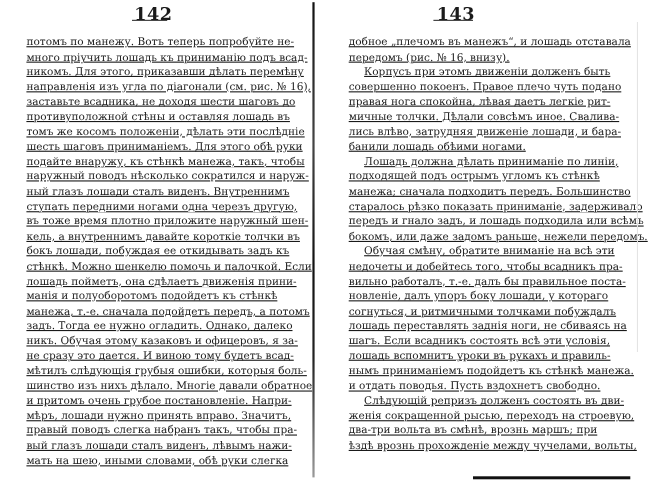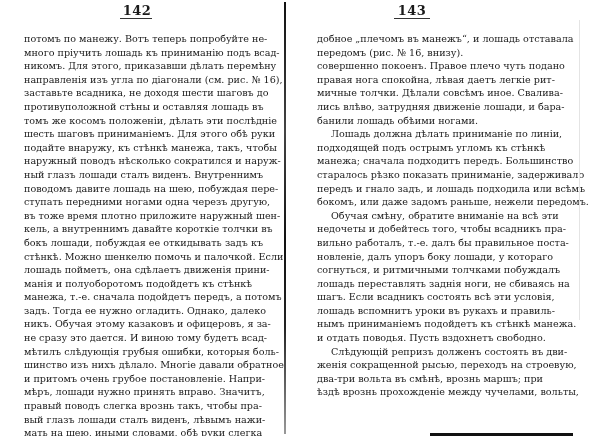--- a/index.html
+++ b/index.html
@@ -9,39 +9,39 @@
     font-family: "DejaVu Serif", serif;
     color: #1a1a1a;
     position: relative;
   }
   .spread { position: absolute; left: 0; top: 0; width: 600px; height: 436px; }
   .page { position: absolute; top: 0; height: 436px; }
   .page.left { left: 0; width: 282px; }
   .page.right { left: 286px; width: 376px; }
   .folio {
     position: absolute; top: 3px;
-    font-size: 13px; font-weight: bold; letter-spacing: 0.5px;
+    font-size: 16px; font-weight: bold; letter-spacing: 0.5px;
     text-align: center;
   }
   .page.left .folio { left: 122px; width: 30px; }
   .page.right .folio { left: 111px; width: 30px; }
   .folio-rule {
     position: absolute; top: 18px; height: 1px; background: #333;
   }
   .page.left .folio-rule { left: 120px; width: 32px; }
   .page.right .folio-rule { left: 108px; width: 36px; }
   .text {
     position: absolute;
     font-size: 9.6px;
     line-height: 13.6px;
     text-align: justify;
   }
   .page.left .text { left: 24px; top: 32px; width: 213px; }
   .page.right .text { left: 31px; top: 32px; width: 217px; }
-  .line { display: block; white-space: nowrap; text-align: justify; text-align-last: justify; height: 13.6px; }
+  .line { display: block; white-space: nowrap; text-align: justify; text-align-last: justify; height: 13.6px; text-decoration: underline; }
   .line.last { text-align-last: left; }
   .line.indent { padding-left: 14px; }
   .gutter {
     position: absolute; left: 284px; top: 2px; width: 2px; height: 432px;
     background: linear-gradient(to bottom, #111 0%, #444 30%, #111 55%, #222 75%, #999 100%);
   }
   .edge-right {
     position: absolute; left: 579px; top: 20px; width: 1px; height: 300px;
     background: #e4e4e4;
   }
@@ -63,50 +63,50 @@
         <span class="line">много пріучить лошадь къ приниманію подъ всад-</span>
         <span class="line">никомъ. Для этого, приказавши дѣлать перемѣну</span>
         <span class="line">направленія изъ угла по діагонали (см. рис. № 16),</span>
         <span class="line">заставьте всадника, не доходя шести шаговъ до</span>
         <span class="line">противуположной стѣны и оставляя лошадь въ</span>
         <span class="line">томъ же косомъ положеніи, дѣлать эти послѣдніе</span>
         <span class="line">шесть шаговъ приниманіемъ. Для этого обѣ руки</span>
         <span class="line">подайте внаружу, къ стѣнкѣ манежа, такъ, чтобы</span>
         <span class="line">наружный поводъ нѣсколько сократился и наруж-</span>
         <span class="line">ный глазъ лошади сталъ виденъ. Внутреннимъ</span>
-        <span class="line">поводомъ давите лошадь на шею, побуждая пере-</span>
         <span class="line">ступать передними ногами одна черезъ другую,</span>
         <span class="line">въ тоже время плотно приложите наружный шен-</span>
         <span class="line">кель, а внутреннимъ давайте короткіе толчки въ</span>
         <span class="line">бокъ лошади, побуждая ее откидывать задъ къ</span>
         <span class="line">стѣнкѣ. Можно шенкелю помочь и палочкой. Если</span>
         <span class="line">лошадь пойметъ, она сдѣлаетъ движенія прини-</span>
         <span class="line">манія и полуоборотомъ подойдетъ къ стѣнкѣ</span>
         <span class="line">манежа, т.-е. сначала подойдетъ передъ, а потомъ</span>
         <span class="line">задъ. Тогда ее нужно огладить. Однако, далеко</span>
         <span class="line">никъ. Обучая этому казаковъ и офицеровъ, я за-</span>
         <span class="line">не сразу это дается. И виною тому будетъ всад-</span>
         <span class="line">мѣтилъ слѣдующія грубыя ошибки, которыя боль-</span>
         <span class="line">шинство изъ нихъ дѣлало. Многіе давали обратное</span>
         <span class="line">и притомъ очень грубое постановленіе. Напри-</span>
         <span class="line">мѣръ, лошади нужно принять вправо. Значитъ,</span>
-        <span class="line">правый поводъ слегка врознь такъ, чтобы пра-</span>
+        <span class="line">правый поводъ слегка набранъ такъ, чтобы пра-</span>
         <span class="line">вый глазъ лошади сталъ виденъ, лѣвымъ нажи-</span>
         <span class="line">мать на шею, иными словами, обѣ руки слегка</span>
       </div>
   </div>
 
   <div class="gutter"></div>
 
   <div class="page right">
     <div class="folio">143</div>
     <div class="folio-rule"></div>
     <div class="text" id="right-text">
         <span class="line">добное „плечомъ въ манежъ“, и лошадь отставала</span>
         <span class="line last">передомъ (рис. № 16, внизу).</span>
+        <span class="line indent">Корпусъ при этомъ движеніи долженъ быть</span>
         <span class="line">совершенно покоенъ. Правое плечо чуть подано</span>
         <span class="line">правая нога спокойна, лѣвая даетъ легкіе рит-</span>
         <span class="line">мичные толчки. Дѣлали совсѣмъ иное. Свалива-</span>
         <span class="line">лись влѣво, затрудняя движеніе лошади, и бара-</span>
         <span class="line last">банили лошадь обѣими ногами.</span>
         <span class="line indent">Лошадь должна дѣлать приниманіе по линіи,</span>
         <span class="line">подходящей подъ острымъ угломъ къ стѣнкѣ</span>
         <span class="line">манежа; сначала подходитъ передъ. Большинство</span>
         <span class="line">старалось рѣзко показать приниманіе, задерживало</span>
         <span class="line">передъ и гнало задъ, и лошадь подходила или всѣмъ</span>

